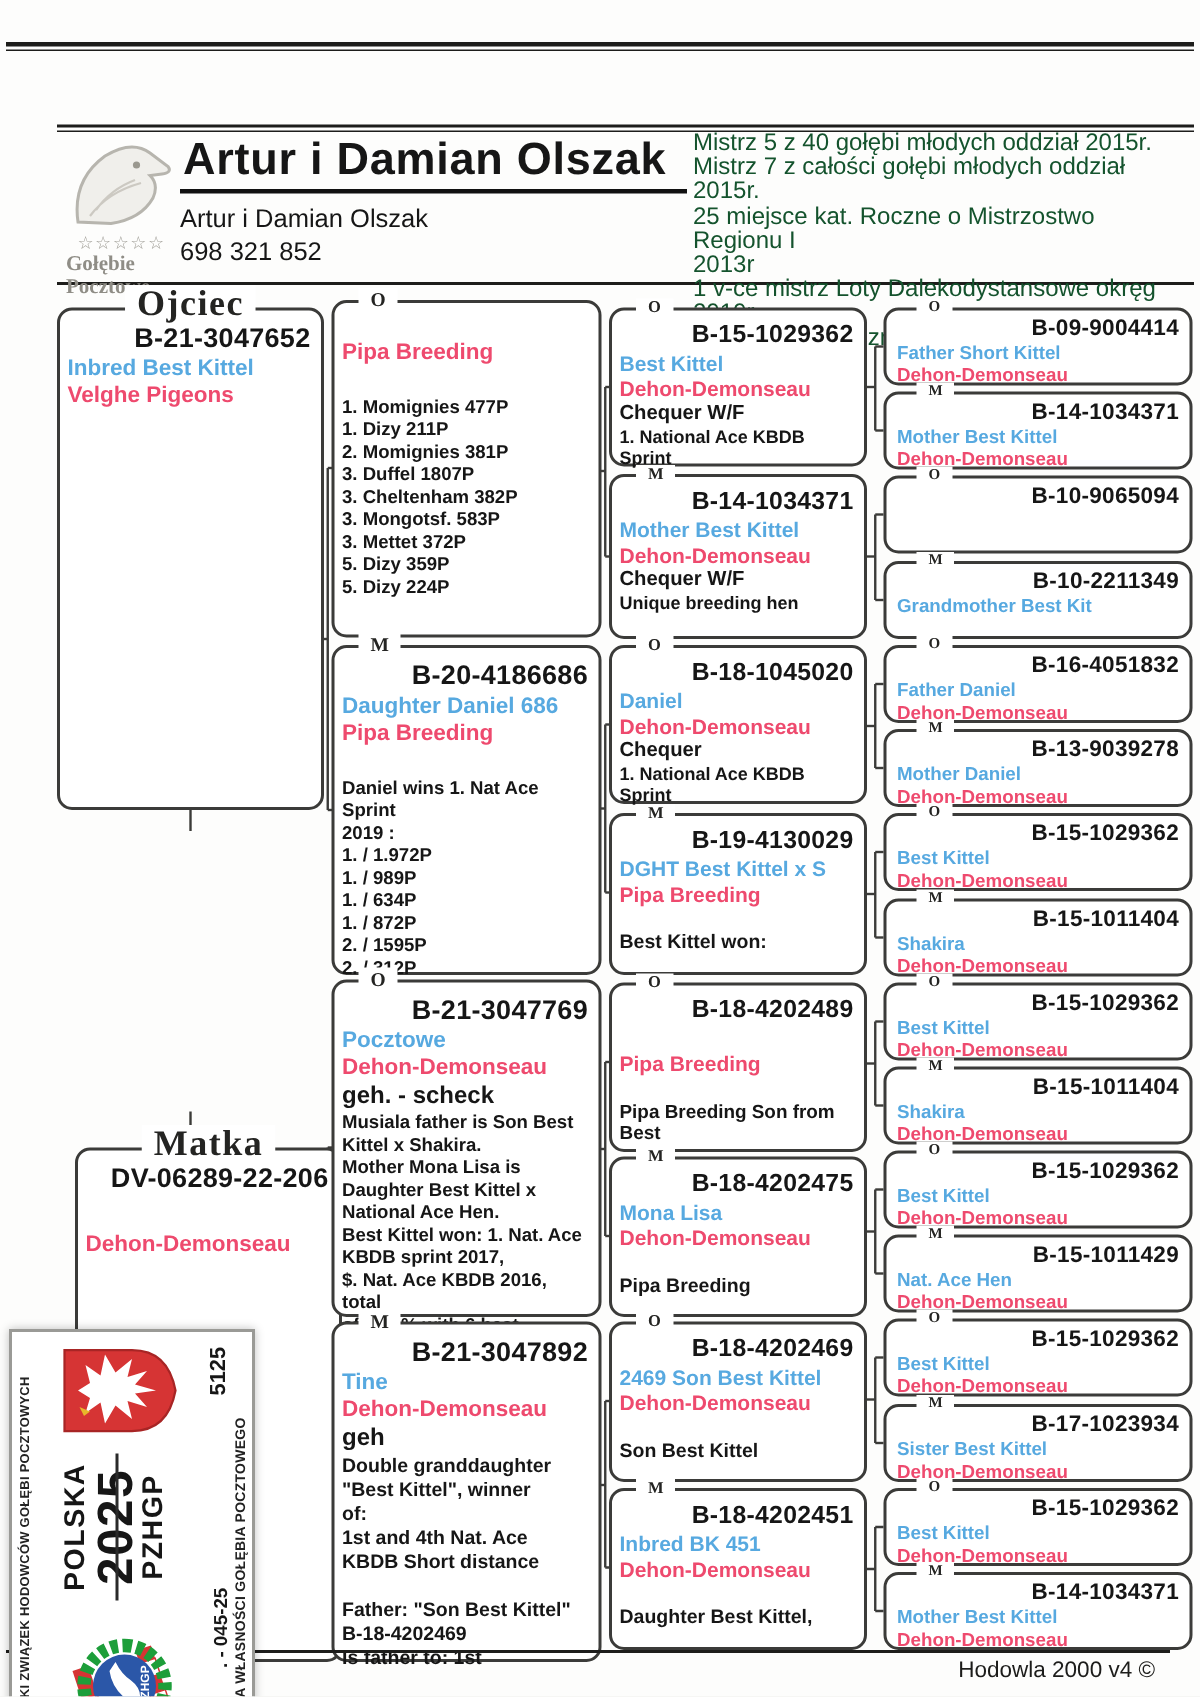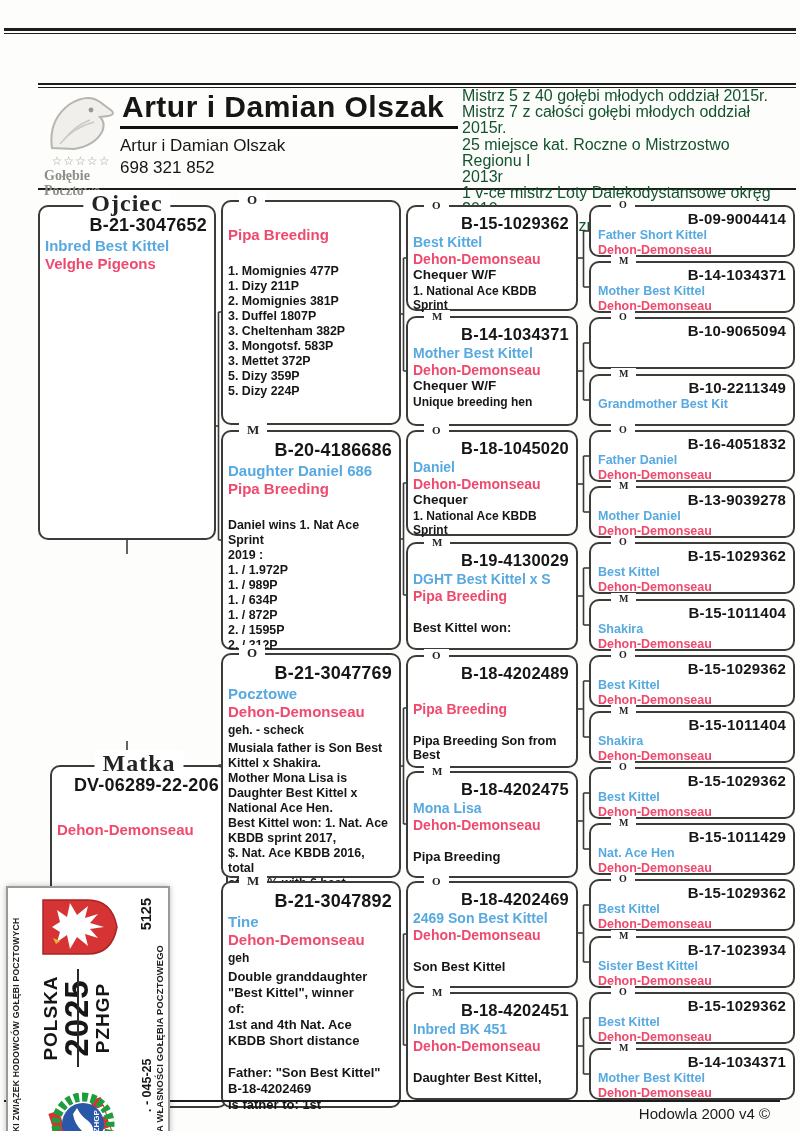--- a/index.html
+++ b/index.html
@@ -16,21 +16,21 @@
   .stars{color:#a3a19a;font-size:12px;letter-spacing:1px;text-align:center;}
   
   .pbox{position:absolute;border:2px solid #3b3b39;border-radius:10px;background:#fff;box-sizing:border-box;padding:6px 7px 4px 5px;}
   .lbl{position:absolute;top:-10px;left:16px;background:#fff;padding:0 8px;
        font-family:"Liberation Serif",serif;font-weight:bold;font-size:13px;color:#242422;}
   .lbl.big{left:50%;transform:translateX(-50%);font-size:24px;top:-17px;letter-spacing:1px;white-space:nowrap;}
   .lbl.med{left:50%;transform:translateX(-50%);font-size:18px;top:-13px;white-space:nowrap;}
   .ring{font-weight:bold;font-size:18px;letter-spacing:.2px;line-height:24px;text-align:right;}
   .nm{font-weight:bold;font-size:15px;line-height:18px;min-height:18px;color:var(--blue);}
   .st{font-weight:bold;font-size:15px;line-height:18px;min-height:18px;color:var(--pink);}
-  .cl{font-weight:bold;font-size:12px;line-height:19px;min-height:19px;}
+  .cl{font-weight:bold;font-size:16px;line-height:19px;min-height:19px;}
   .inf{font-weight:bold;font-size:12.4px;line-height:15px;white-space:pre-line;margin-top:1px;}
   
   .g3 .ring{font-size:16.5px;line-height:21px;}
   .g3 .nm,.g3 .st{font-size:14px;line-height:16.5px;min-height:16.5px;}
   .g3 .cl{font-size:13.5px;line-height:16px;min-height:16px;}
   .g3 .inf{font-size:12px;line-height:14px;}
   .g3 .lbl{font-size:11px;top:-8px;}
   
   .g4{padding:3px 7px;}
   .g4 .ring{font-size:15px;line-height:18px;}

